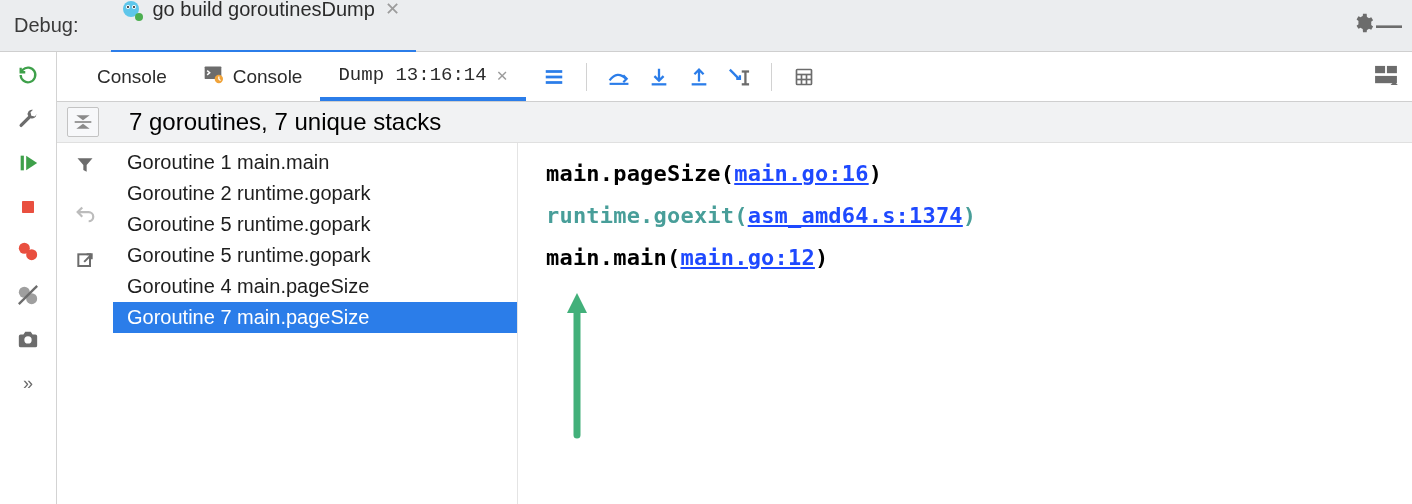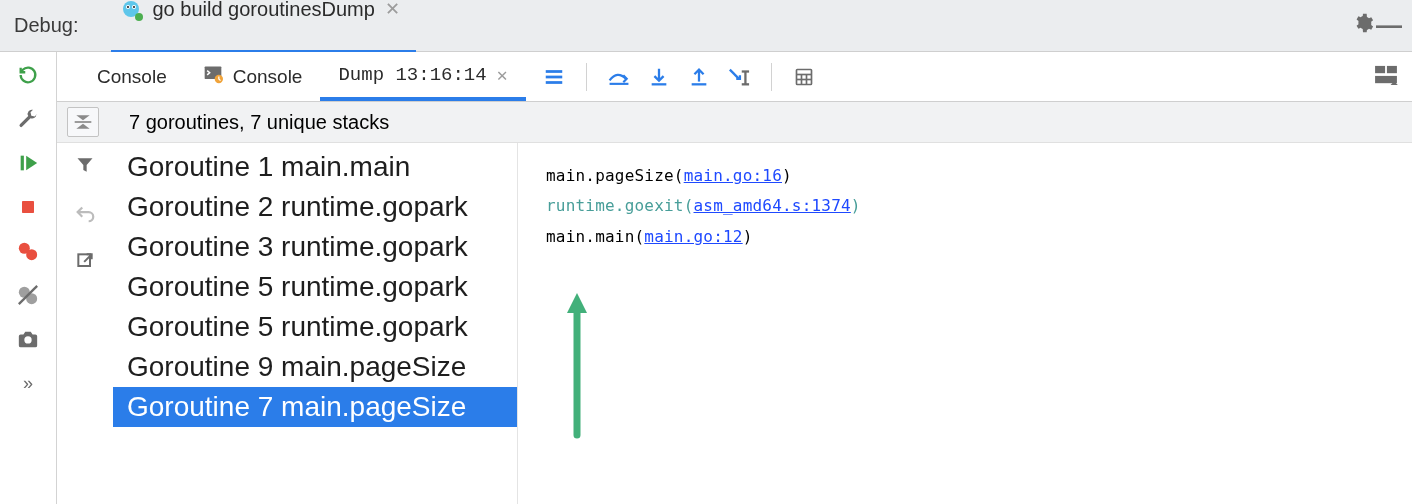--- a/index.html
+++ b/index.html
@@ -95,21 +95,21 @@
   .layout-ico { margin-right:14px; cursor:pointer; }
 
   
   .summary {
     height: 40px;
     background:#f1f2f3;
     border-bottom:1px solid #e0e0e0;
     display:flex;
     align-items:center;
     padding-left:10px;
-    font-size: 20px;
+    font-size: 24px;
   }
   .summary .text { padding-left: 30px; }
 
   
   .content {
     flex:1;
     display:flex;
     position:relative;
   }
   .side-icons {
@@ -121,21 +121,21 @@
     gap:24px;
   }
   .side-icons .ico { width:24px; height:24px; display:flex; align-items:center; justify-content:center; cursor:pointer; color:#6c6c6c; }
 
   .goroutine-list {
     width: 404px;
     padding-top: 4px;
   }
   .goroutine-list .row {
     padding: 4px 0 4px 14px;
-    font-size: 28px;
+    font-size: 20px;
     color:#1e1e1e;
     cursor:pointer;
     white-space:nowrap;
   }
   .goroutine-list .row.selected { background:#2b7de9; color:#fff; }
 
   .splitter {
     width: 1px;
     background:#e4e4e4;
     position:relative;
@@ -144,23 +144,24 @@
     position:absolute;
     left: 510px;
     top: 148px;
     width: 20px;
     height: 148px;
     pointer-events:none;
   }
 
   .stack {
     flex:1;
-    padding: 18px 0 0 28px;
-    font-size: 16px;
+    padding: 10px 0 0 28px;
+    font-size: 22px;
     line-height: 1.9;
+    font-weight: bold;
   }
   .stack .frame { white-space: nowrap; }
   .stack .link { color:#1e49ff; text-decoration: underline; }
   .stack .greylib { color:#489e99; }
 
   
   .collapse-box {
     width:30px; height:28px;
     background:#f7f8fa;
     border:1px solid #c3c3c3;
@@ -358,24 +359,23 @@
               <path d="M14 4l6 0 0 6"></path>
               <path d="M20 4L11 13"></path>
             </svg>
         </div>
       </div>
 
       <div class="goroutine-list" id="goroutine-list">
 
       <div class="row">Goroutine 1 main.main</div>
           <div class="row">Goroutine 2 runtime.gopark</div>
-          <div class="row">Goroutine 3 runtime.gopark</div>
           <div class="row">Goroutine 5 runtime.gopark</div>
           <div class="row">Goroutine 5 runtime.gopark</div>
-          <div class="row">Goroutine 9 main.pageSize</div>
+          <div class="row">Goroutine 4 main.pageSize</div>
           <div class="row selected">Goroutine 7 main.pageSize</div>
         </div>
 
       <div class="splitter"></div>
 
       <div class="stack mono" id="stack-pane">
 
       <div class="frame"><span>main.pageSize(</span><span class="link">main.go:16</span><span>)</span></div>
           <div class="frame greylib"><span>runtime.goexit(</span><span class="link">asm_amd64.s:1374</span><span>)</span></div>
           <div class="frame"><span>main.main(</span><span class="link">main.go:12</span><span>)</span></div>

